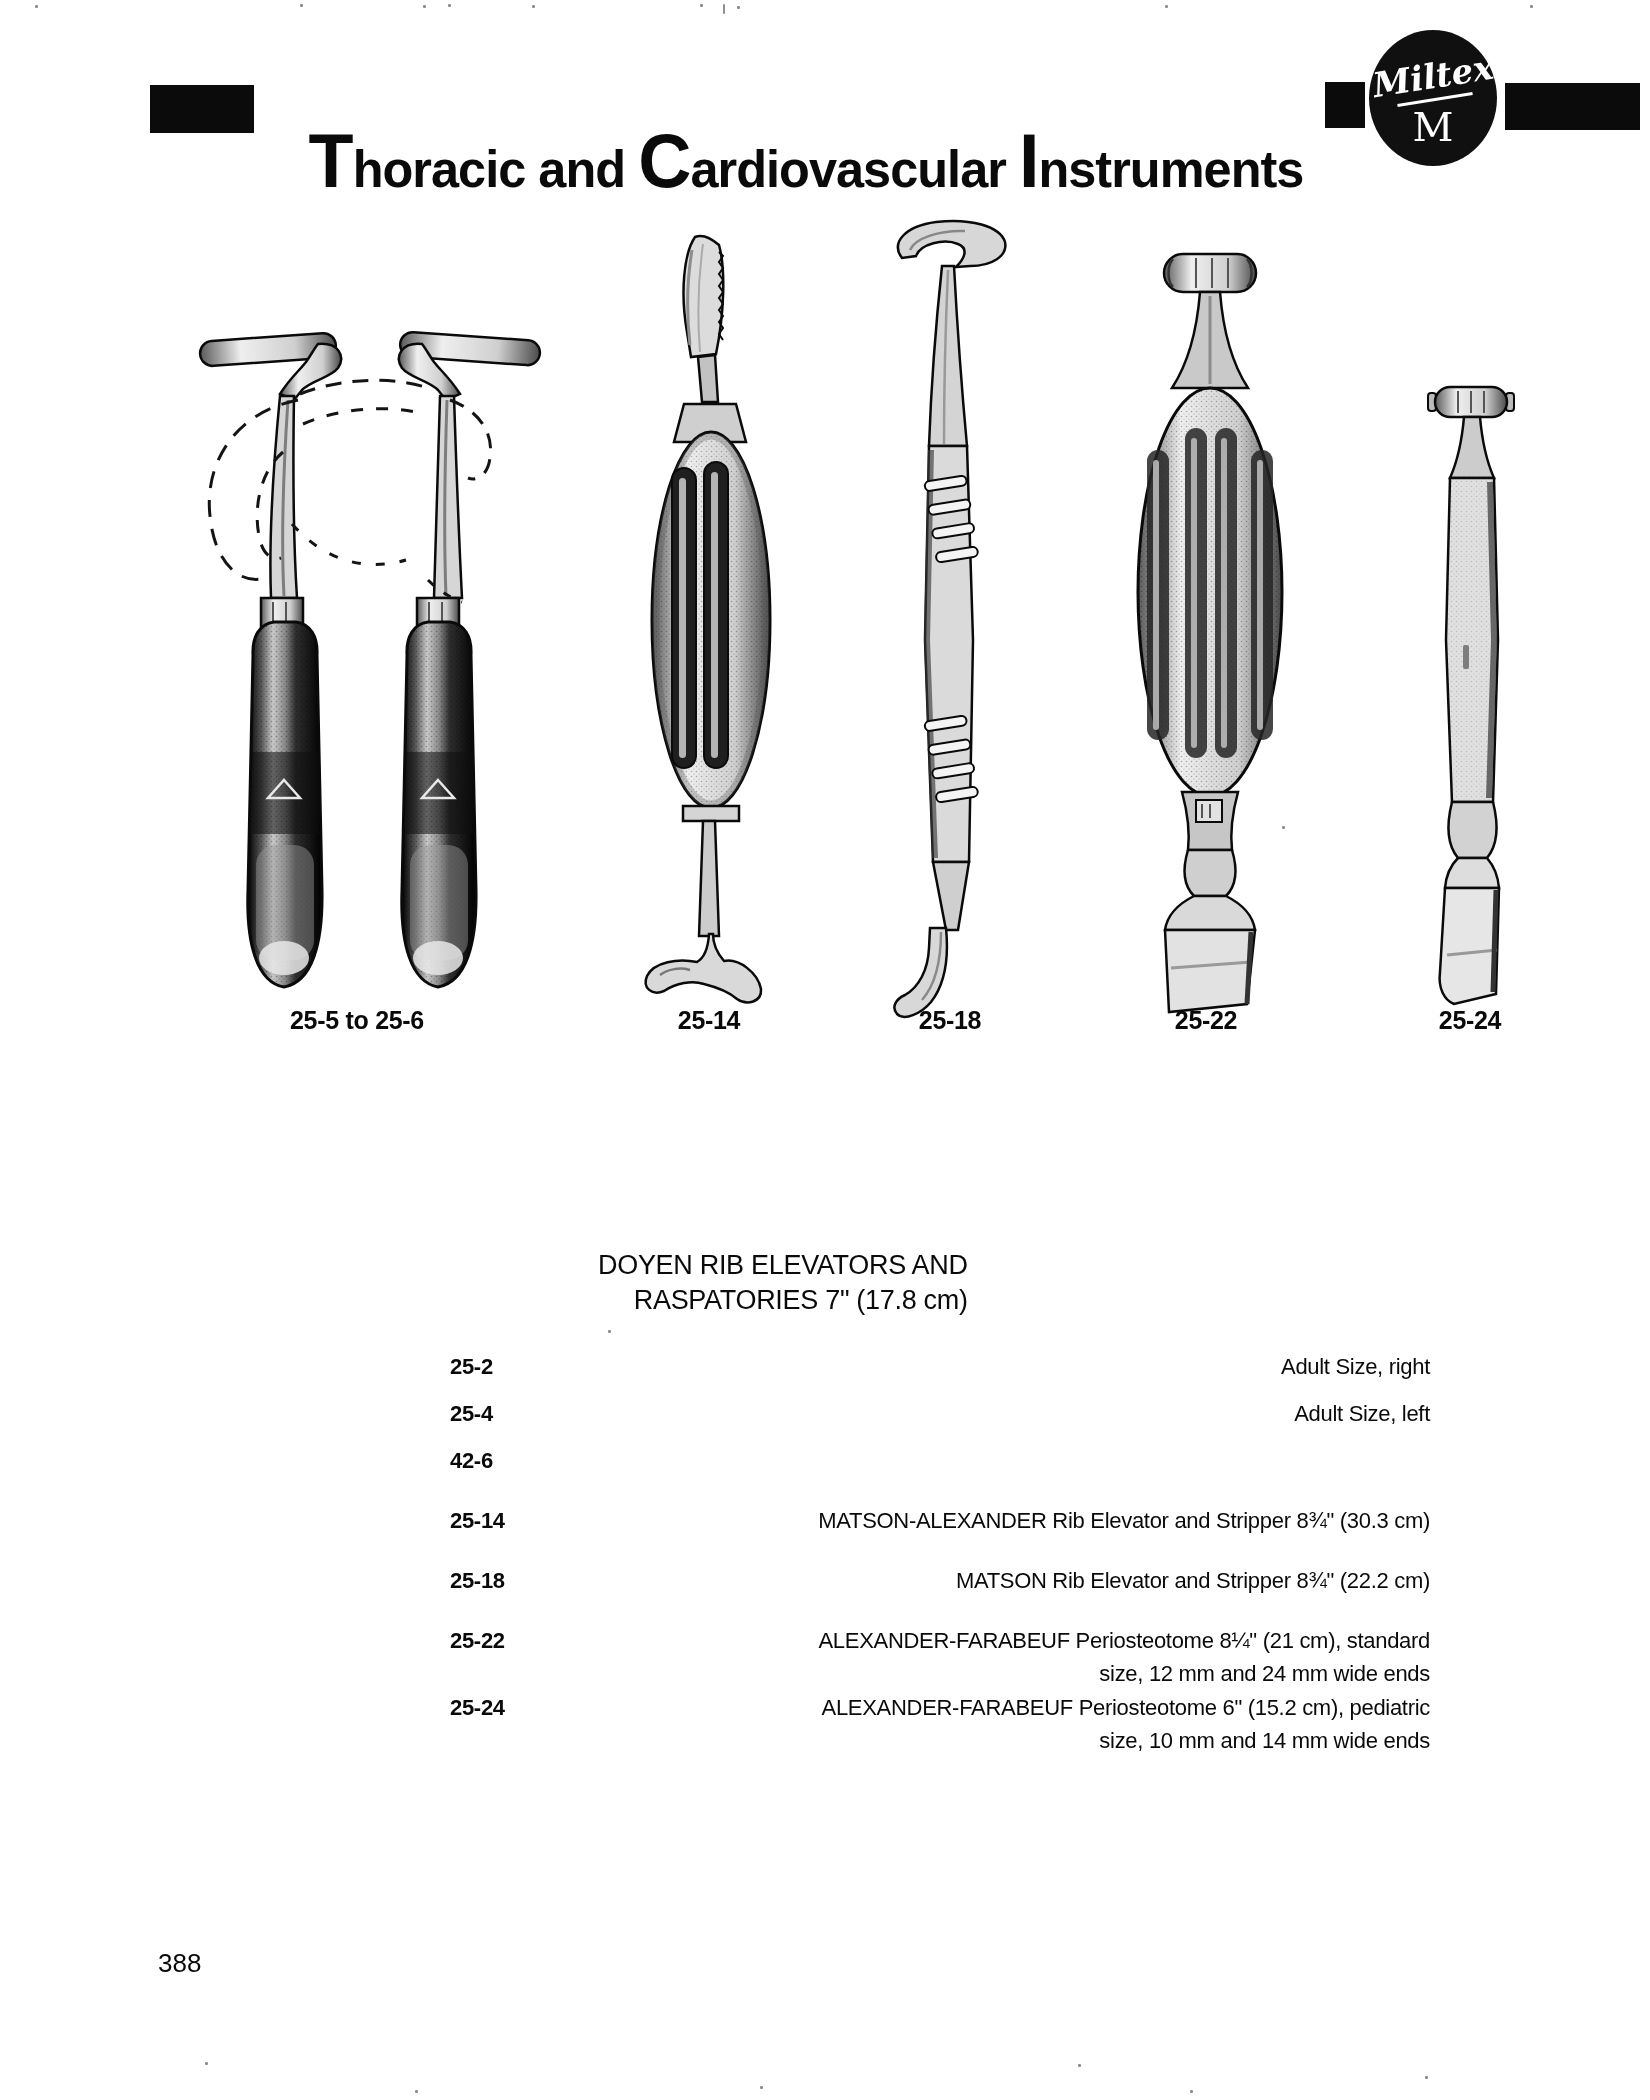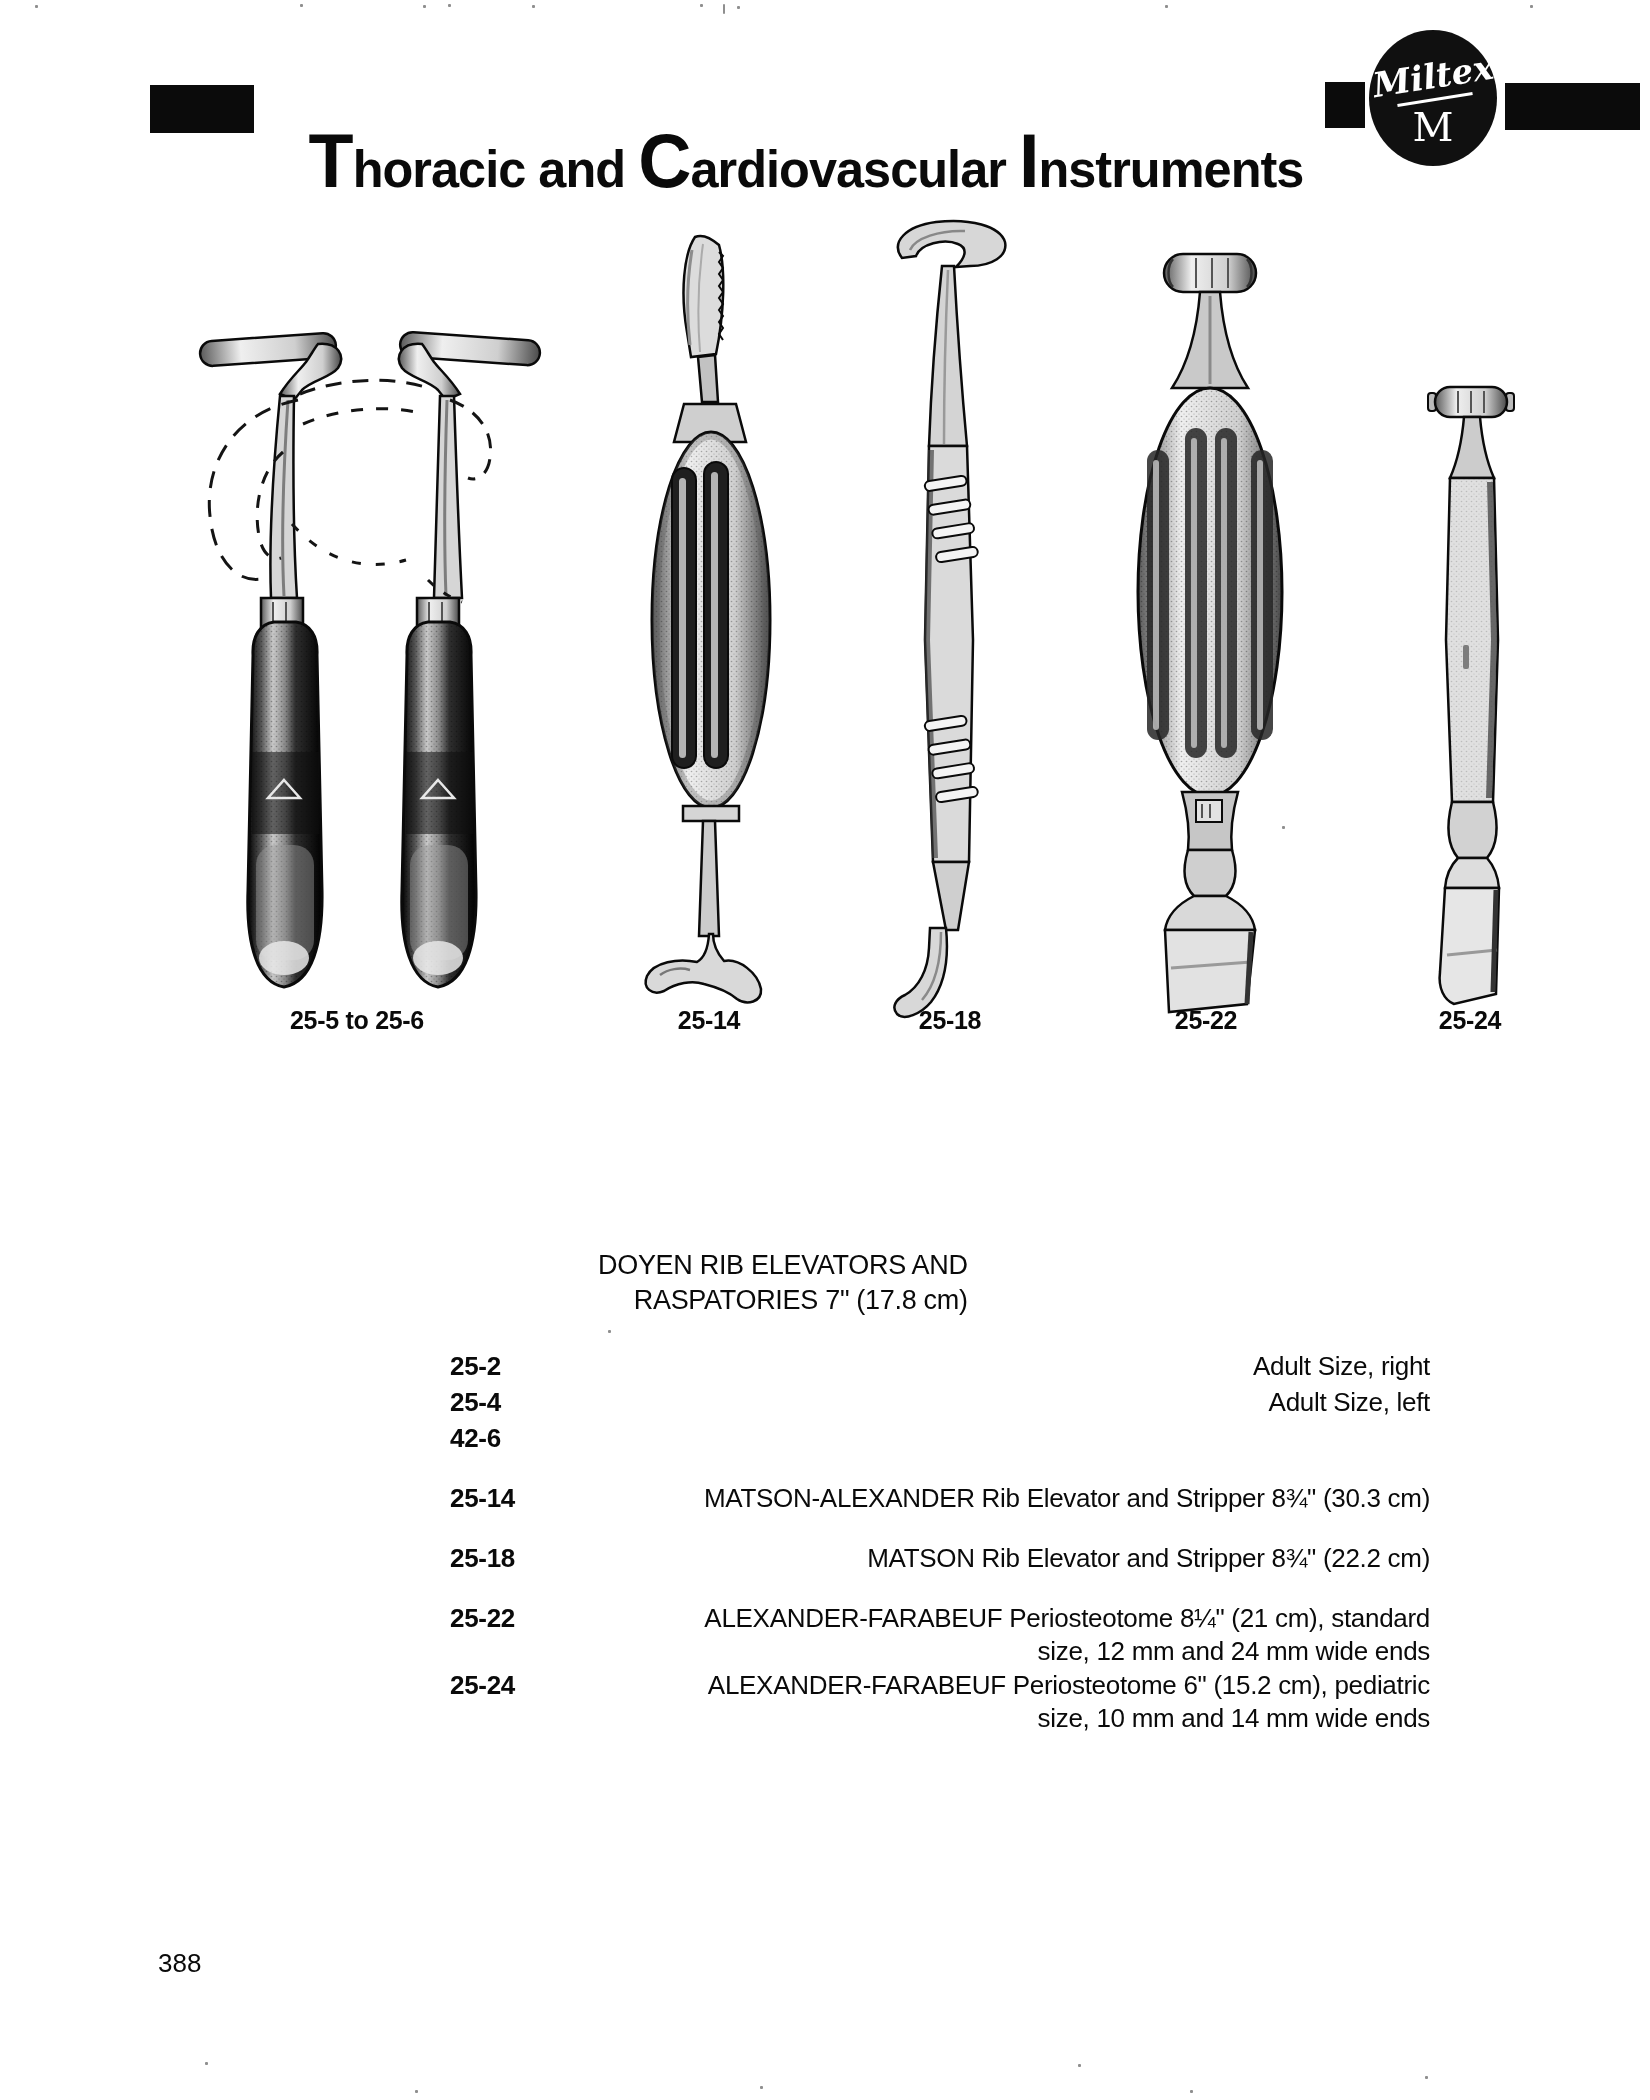--- a/index.html
+++ b/index.html
@@ -27,22 +27,22 @@
 
   
   .flabel{position:absolute;top:1006px;transform:translateX(-50%);font-weight:bold;
           font-size:25px;letter-spacing:-0.3px;white-space:nowrap;}
   .fl-0{left:357px;} .fl-1{left:709px;} .fl-2{left:950px;} .fl-3{left:1206px;} .fl-4{left:1470px;}
 
   
   .cat-heading{position:absolute;left:598px;top:1248px;font-size:27px;line-height:35px;
                letter-spacing:-0.3px;text-align:right;}
   .catalog-rows{position:absolute;left:450px;top:1350px;width:980px;}
-  .cat-row{display:flex;font-size:26px;line-height:33px;letter-spacing:-0.3px;gap:33px;}
-  .cat-row + .cat-row{margin-top:3px;}
+  .cat-row{display:flex;font-size:22px;line-height:33px;letter-spacing:-0.3px;gap:33px;}
+  .cat-row + .cat-row{margin-top:14px;}
   .cat-row:nth-child(4),.cat-row:nth-child(5),.cat-row:nth-child(6){margin-top:27px;}
   .cat-row:nth-child(7){margin-top:1px;}
   .cat-code{flex:none;width:148px;font-weight:bold;}
   .cat-desc{flex:1;text-align:right;}
 
   .page-number{position:absolute;left:158px;top:1948px;font-size:26px;}
 
   .speck{position:absolute;background:#8f8f8f;width:3px;height:3px;border-radius:1px;}
 
   svg.art{position:absolute;left:0;top:0;}

